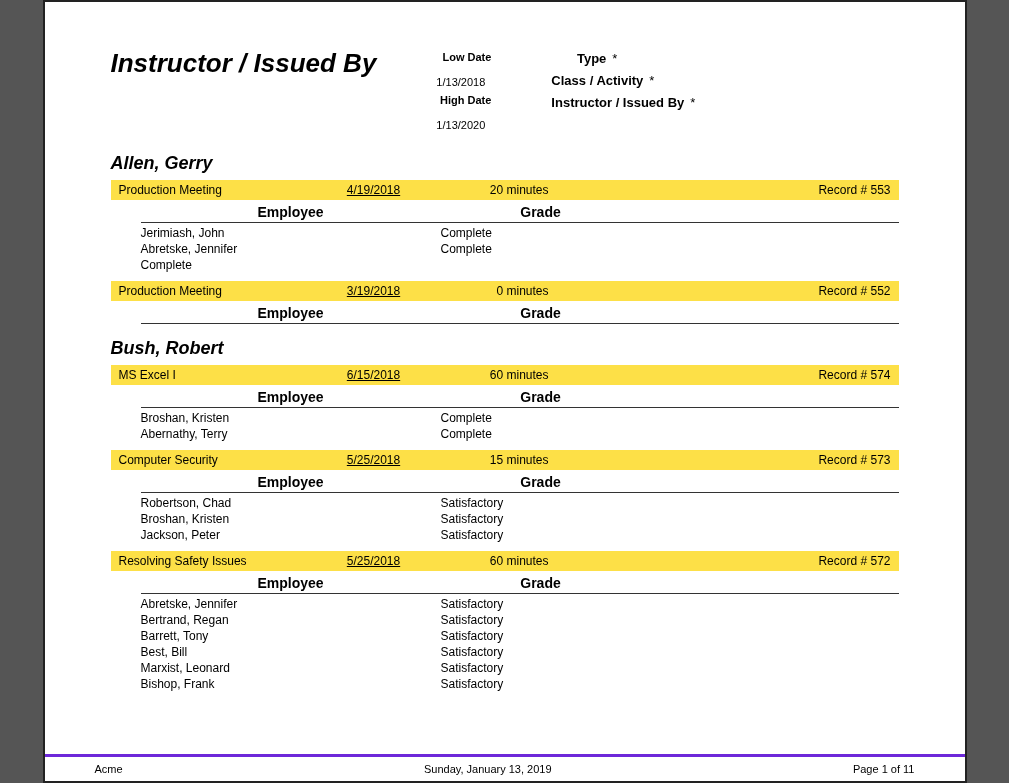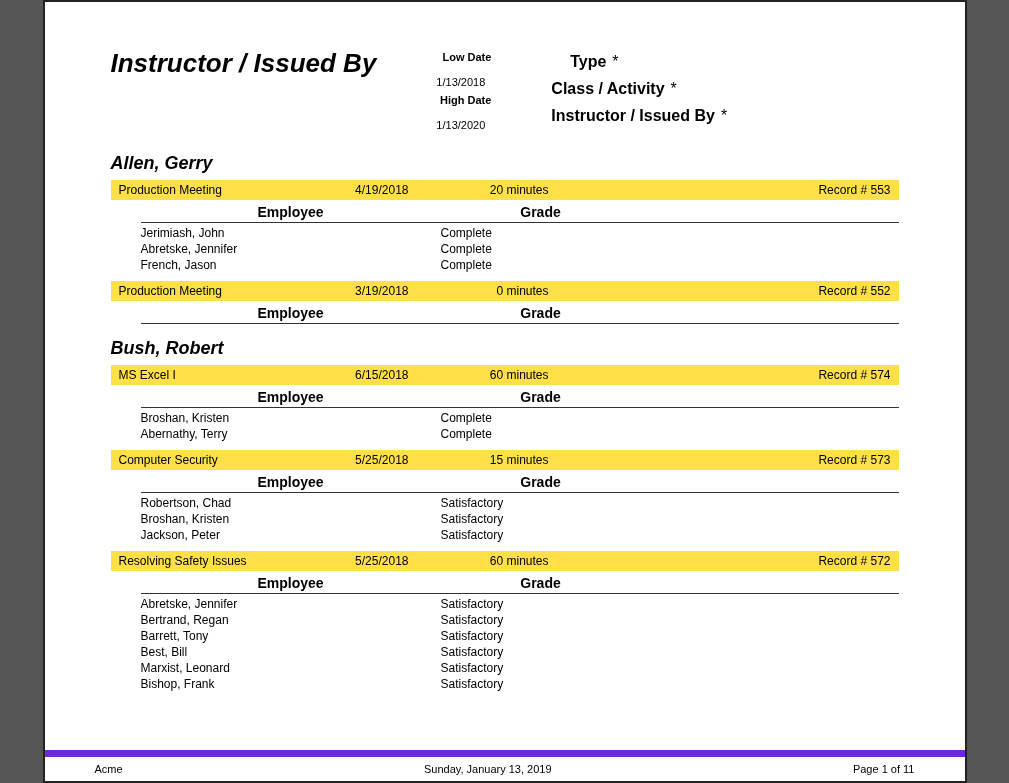--- a/index.html
+++ b/index.html
@@ -52,21 +52,21 @@
       font-weight: bold;
       text-align: right;
       min-width: 55px;
     }
     .filter-value {
       font-weight: normal;
     }
     .header-right-filters {
       display: flex;
       flex-direction: column;
-      font-size: 16px;
+      font-size: 13px;
       line-height: 1.7;
     }
     .header-right-filters .filter-row {
       display: flex;
       gap: 6px;
     }
     
     .instructor-name {
       font-size: 18px;
       font-weight: bold;
@@ -81,21 +81,22 @@
       padding: 3px 8px;
       font-size: 12px;
       margin-bottom: 2px;
     }
     .class-name {
       flex: 0 0 220px;
       font-weight: normal;
     }
     .class-date {
       flex: 0 0 70px;
-      text-align: right;
+      text-align: center;
+      text-decoration: underline;
     }
     .class-duration {
       flex: 0 0 140px;
       text-align: right;
     }
     .class-record {
       flex: 1;
       text-align: right;
     }
     
@@ -132,21 +133,21 @@
     .emp-grade {
       font-size: 12px;
       flex: 0 0 200px;
     }
     
     .page-footer {
       position: absolute;
       bottom: 0;
       left: 0;
       right: 0;
-      border-top: 7px solid #6d28d9;
+      border-top: 3px solid #6d28d9;
       padding: 6px 50px;
       display: flex;
       justify-content: space-between;
       font-size: 11px;
       background: #fff;
     }
   </style>
 </head>
 <body>
 
@@ -196,21 +197,20 @@
       </div>
           <div class="emp-data-row">
           <span class="emp-name">Jerimiash, John</span>
           <span class="emp-grade">Complete</span>
         </div>
           <div class="emp-data-row">
           <span class="emp-name">Abretske, Jennifer</span>
           <span class="emp-grade">Complete</span>
         </div>
           <div class="emp-data-row">
-          <span class="emp-name">French, Jason</span>
           <span class="emp-grade">Complete</span>
         </div>
         </div>
         <div class="class-row">
         <span class="class-name">Production Meeting</span>
         <span class="class-date">3/19/2018</span>
         <span class="class-duration">0 minutes</span>
         <span class="class-record">Record #  552</span>
       </div>
         <div class="emp-table">

